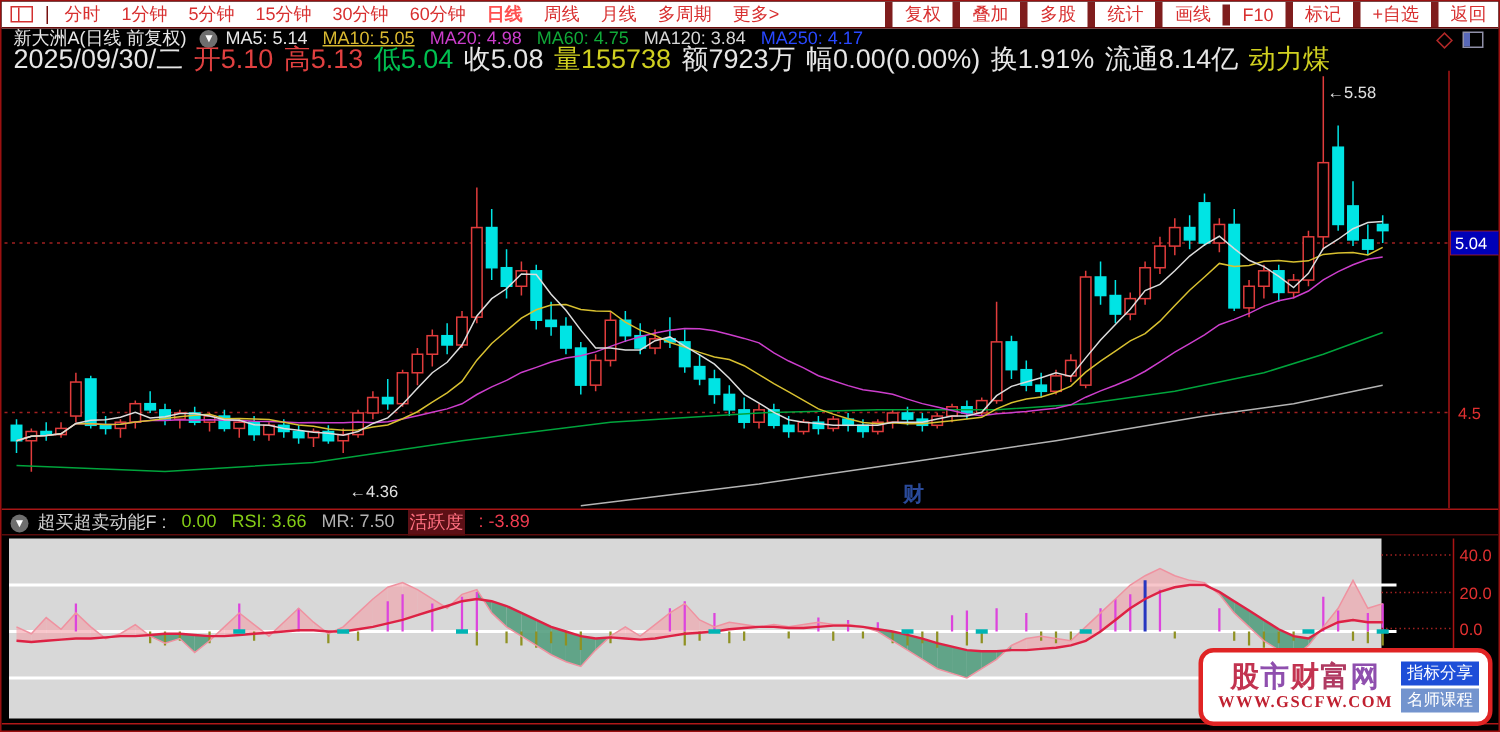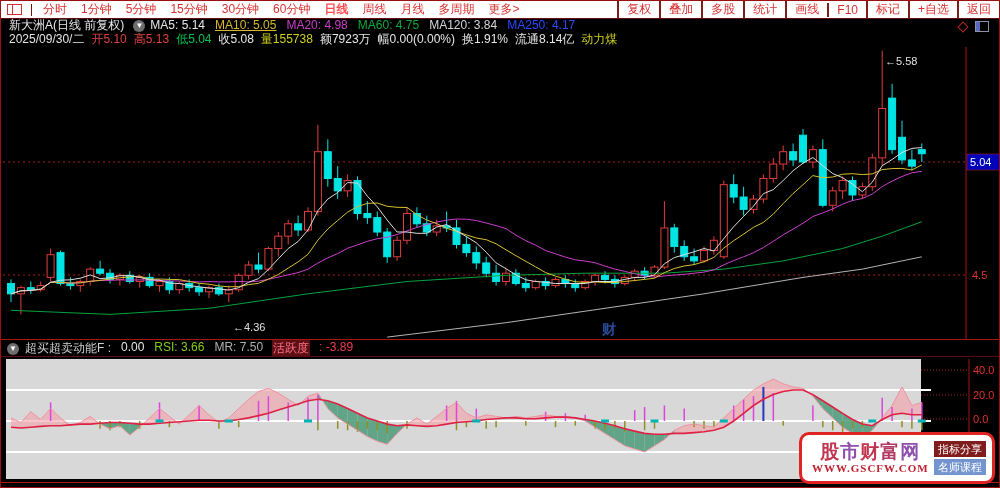--- a/index.html
+++ b/index.html
@@ -10,26 +10,26 @@
   .menubar{position:absolute;left:0;top:0;width:100%;height:17px;display:flex;align-items:center;
            border-bottom:1px solid #6a0d0d;background:#ffffff;}
   .winicon{width:13px;height:9px;border:1px solid #d23030;margin:0 5px 0 6px;position:relative;flex:none;}
   .winicon:after{content:"";position:absolute;left:4px;top:0;width:1px;height:100%;background:#d23030;}
   .msep{width:1px;height:12px;background:#781010;margin:0 4px;flex:none;}
   .tabs{display:flex;gap:0;}
   .tab{color:#d83030;font-size:12px;padding:0 7px;cursor:default;white-space:nowrap;}
   .tab.active{color:#ff5050;font-weight:bold;}
   .spacer{flex:1;}
   .rbtns{display:flex;align-items:center;}
-  .rbtn{color:#d83030;font-size:12px;padding:0 8px;border-left:2px solid #7f1d1d;white-space:nowrap;}
+  .rbtn{color:#d83030;font-size:12px;padding:0 8px;border-left:5px solid #7f1d1d;white-space:nowrap;}
   
   .inforow1{position:absolute;left:0;top:18px;width:100%;height:13px;display:flex;align-items:center;
             font-size:12px;line-height:13px;}
   .inforow2{position:absolute;left:0;top:31px;width:100%;height:14px;display:flex;align-items:center;
-            font-size:12px;line-height:14px;}
+            font-size:18px;line-height:14px;}
   .title{color:#e8e8e8;margin:0 4px 0 8px;white-space:nowrap;}
   .chev{width:12px;height:12px;border-radius:50%;background:#6e6e6e;color:#fff;font-size:8px;
         display:inline-flex;align-items:center;justify-content:center;margin:0 5px;flex:none;}
   .maseg{margin-right:10px;white-space:nowrap;}
   .qseg{margin-right:7px;white-space:nowrap;}
   .qseg:first-child{margin-left:8px;}
   .r1icons{position:absolute;right:10px;top:2px;display:flex;align-items:center;gap:8px;}
   .dia{width:6px;height:6px;border:1px solid #b02828;transform:rotate(45deg);}
   .paneicon{width:12px;height:9px;border:1px solid #9090a8;position:relative;}
   .paneicon:after{content:"";position:absolute;left:0;top:0;width:4px;height:100%;background:#5868b8;}
@@ -44,21 +44,21 @@
   
   .logo{position:absolute;left:798px;top:431px;width:196px;height:52px;background:#fff;
         border:3px solid #e02424;border-radius:10px;box-sizing:border-box;display:flex;
         align-items:center;justify-content:space-between;padding:2px 6px 2px 10px;text-align:right;}
   .logo-left{display:flex;flex-direction:column;align-items:center;}
   .logo-title{font-size:19px;font-weight:bold;letter-spacing:1px;line-height:21px;white-space:nowrap;}
   .logo-url{font-family:"Liberation Serif","DejaVu Serif",serif;font-size:11px;font-weight:bold;
             color:#c02030;letter-spacing:1px;line-height:13px;}
   .logo-badges{display:flex;flex-direction:column;gap:2px;}
   .badge{font-size:11px;color:#fff;padding:1px 4px;line-height:14px;white-space:nowrap;}
-  .badge1{background:#7f1d1d;}
+  .badge1{background:#1d4ed8;}
   .badge2{background:#7394ce;}
 </style>
 </head>
 <body>
 
 <div class="app">
 
   <div class="menubar">
     <span class="winicon"></span>
     <span class="msep"></span>
@@ -324,21 +324,21 @@
         <text x="601" y="287" fill="#2a4a9a" font-size="14px" font-weight="bold">财</text>
       </svg>
   </div>
 
   <div class="divider"></div>
 
   <div class="indi-header">
     <span class="chev" style="margin-left:6px;">▼</span>
     <span id="indi-segs" style="display:flex;">
         <span class="iseg" style="color: rgb(208, 208, 208);">超买超卖动能F : </span>
-        <span class="iseg" style="color: #e5e5e5;">0.00</span>
+        <span class="iseg" style="color: #84cc16;">0.00</span>
         <span class="iseg" style="color: #84cc16;">RSI: 3.66</span>
         <span class="iseg" style="color: rgb(176, 176, 176);">MR: 7.50</span>
         <span class="iseg" style="color: rgb(255, 112, 128); background: rgb(92, 16, 22);">活跃度</span>
         <span class="iseg" style="color: rgb(240, 60, 80);">: -3.89</span>
       </span>
   </div>
 
   <div class="divider2"></div>
 
   <div class="chart-indi">

